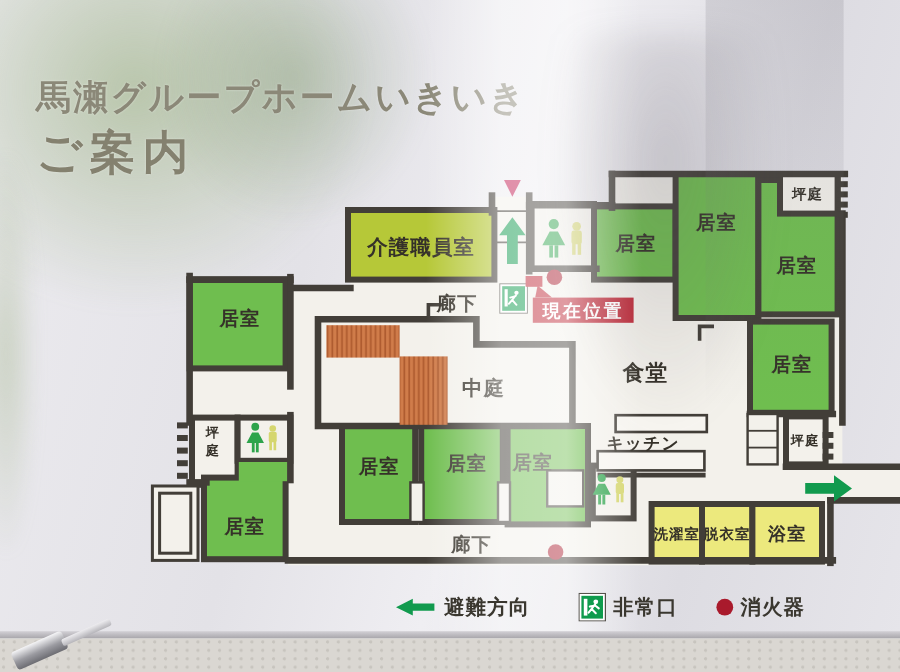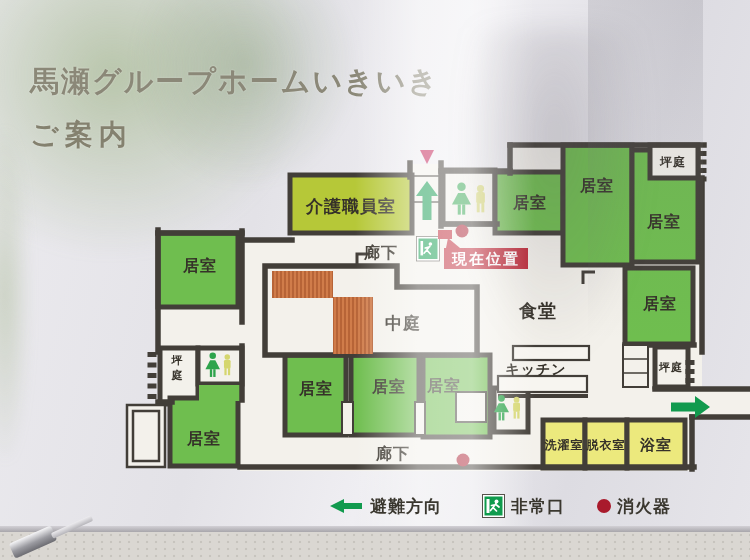--- a/index.html
+++ b/index.html
@@ -16,21 +16,21 @@
       background:radial-gradient(ellipse at 40% 50%,rgba(146,168,118,.35),rgba(146,168,118,0) 75%);filter:blur(6px);}
   .refl-silhouette{left:462px;top:28px;width:185px;height:330px;z-index:6;
       background:radial-gradient(ellipse at 50% 32%,rgba(100,95,106,.26),rgba(100,95,106,0) 72%);filter:blur(12px);}
   .refl-band{left:355px;top:0;width:180px;height:560px;z-index:6;
       background:linear-gradient(to right,rgba(255,255,255,0),rgba(255,255,255,.50) 35%,rgba(255,255,255,.55) 65%,rgba(255,255,255,0));}
   .refl-dark-right{left:588px;top:0;width:115px;height:340px;z-index:6;
       background:linear-gradient(rgba(118,116,126,.20),rgba(118,116,126,0));}
   .titles{position:absolute;left:30px;top:62px;z-index:4;color:#8b8878;
           text-shadow:0 0 2px rgba(255,255,255,.45);}
   .title1{font-size:29px;font-weight:bold;letter-spacing:2px;}
-  .title2{font-size:28px;font-weight:bold;letter-spacing:6px;margin-top:14px;color:#84816f;}
+  .title2{font-size:38px;font-weight:bold;letter-spacing:6px;color:#84816f;}
   svg.plan{position:absolute;left:0;top:0;z-index:5;}
   .legend{position:absolute;left:330px;top:494px;z-index:7;display:flex;align-items:center;
           color:#3a372f;font-size:17px;font-weight:bold;letter-spacing:1px;}
   .legend .lab{margin:0 6px;text-align:center;}
   .legend .gap1{width:34px;} .legend .gap2{width:26px;}
   .dot{width:14px;height:14px;border-radius:50%;background:#a91a2c;display:inline-block;}
   .edge{position:absolute;left:0;right:0;bottom:28px;height:6px;z-index:8;
         background:linear-gradient(#d2d0d5,#a8a6ab);}
   .wallband{position:absolute;left:0;right:0;bottom:0;height:28px;z-index:8;background:#dad7d2;
         background-image:radial-gradient(circle at 3px 3px,#c7c4be 1px,transparent 1.6px);background-size:9px 7px;}

